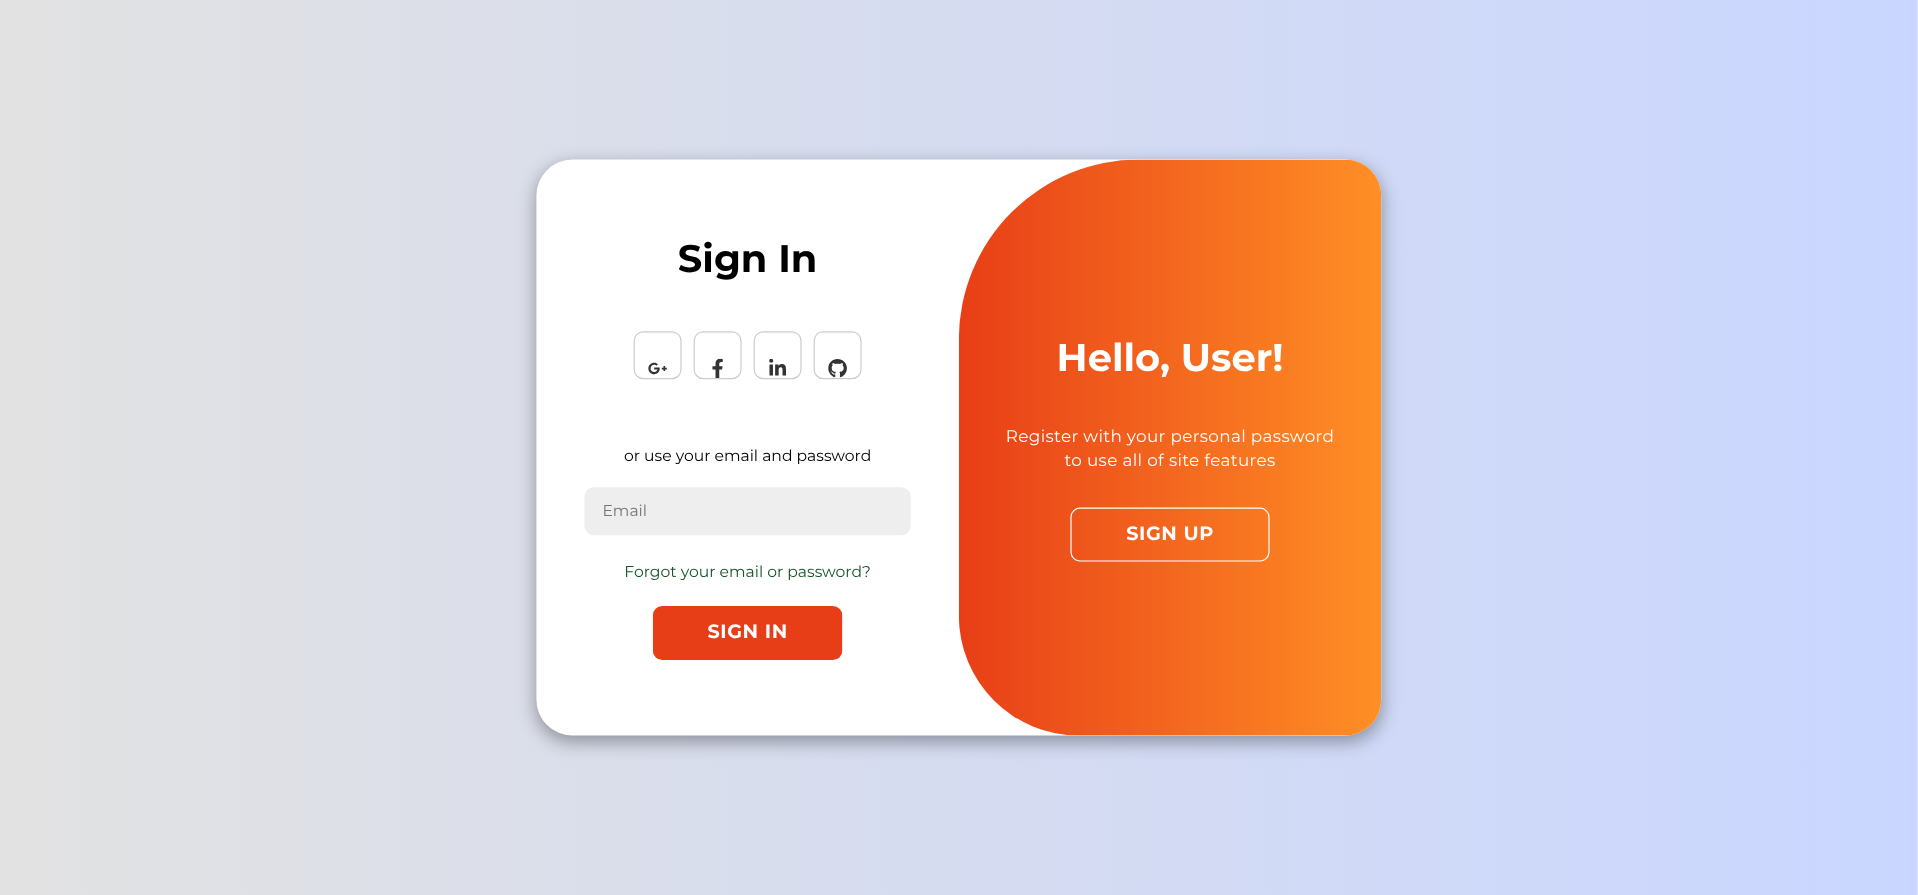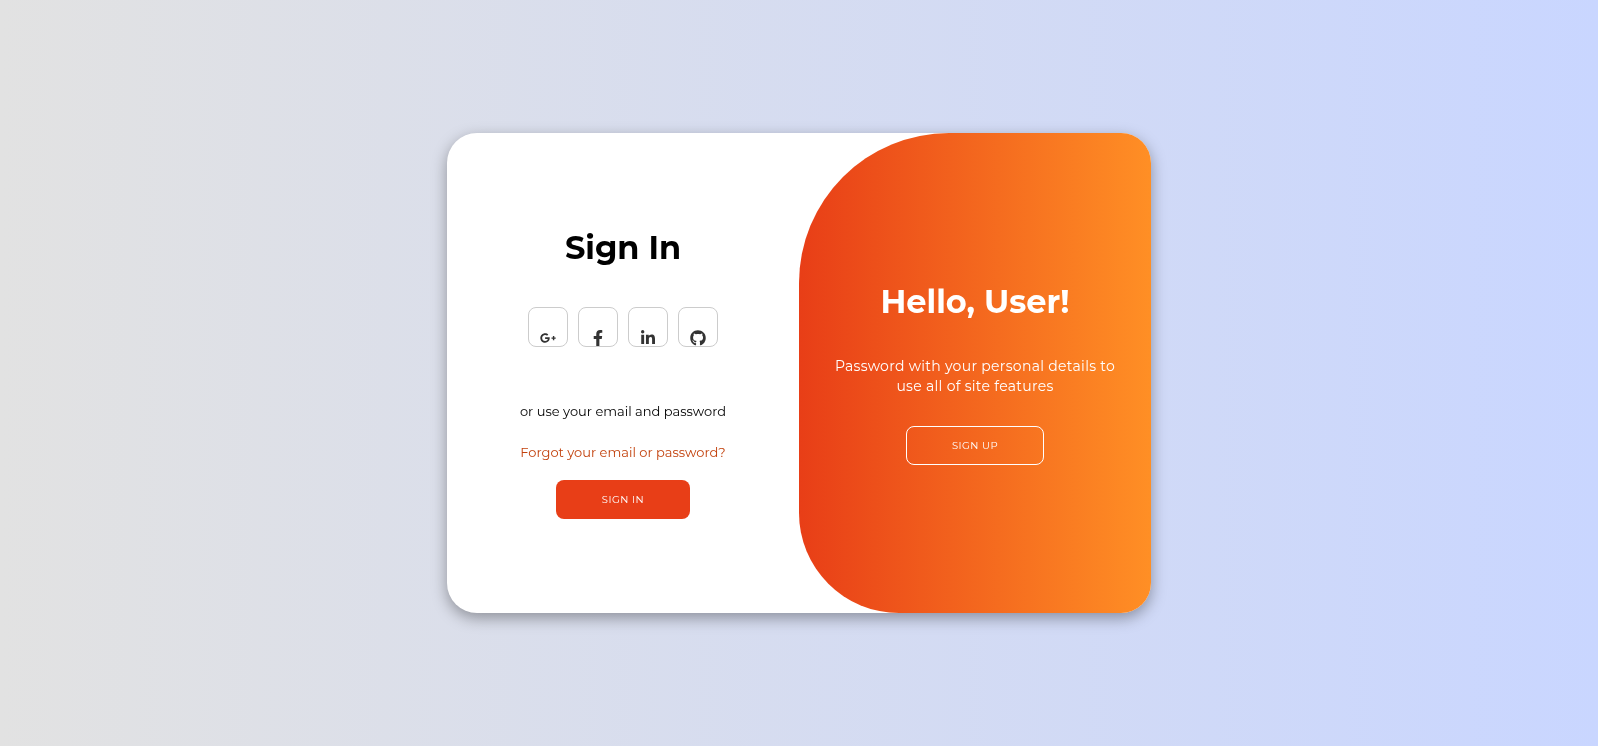--- a/index.html
+++ b/index.html
@@ -80,34 +80,34 @@
       border: none;
       padding: 12px 15px;
       font-size: 13px;
       border-radius: 8px;
       width: 100%;
       outline: none;
       margin: 8px 0;
     }
 
     .form-container a.forgot {
-      color: #c2410c;
+      color: #14532d;
       font-size: 13px;
       text-decoration: none;
       margin: 15px 0 10px;
     }
 
     button {
       background: #e83e17;
       color: #fff;
-      font-size: 10px;
+      font-size: 16px;
       padding: 12px 45px;
       border: 1px solid transparent;
       border-radius: 8px;
-      font-weight: 400;
+      font-weight: 700;
       letter-spacing: 0.5px;
       text-transform: uppercase;
       margin-top: 10px;
       cursor: pointer;
     }
 
     .toggle-container {
       position: absolute;
       top: 0;
       left: 50%;
@@ -179,23 +179,24 @@
       </a>
       <a href="#">
         <span>
           <svg viewBox="0 0 496 512">
               <path d="M165.9 397.4c0 2-2.3 3.6-5.2 3.6-3.3.3-5.6-1.3-5.6-3.6 0-2 2.3-3.6 5.2-3.6 3-.3 5.6 1.3 5.6 3.6zm-31.1-4.5c-.7 2 1.3 4.3 4.3 4.9 2.6 1 5.6 0 6.2-2s-1.3-4.3-4.3-5.2c-2.6-.7-5.5.3-6.2 2.3zm44.2-1.7c-2.9.7-4.9 2.6-4.6 4.9.3 2 2.9 3.3 5.9 2.6 2.9-.7 4.9-2.6 4.6-4.6-.3-1.9-3-3.2-5.9-2.9zM244.8 8C106.1 8 0 113.3 0 252c0 110.9 69.8 205.8 169.5 239.2 12.8 2.3 17.3-5.6 17.3-12.1 0-6.2-.3-40.4-.3-61.4 0 0-70 15-84.7-29.8 0 0-11.4-29.1-27.8-36.6 0 0-22.9-15.7 1.6-15.4 0 0 24.9 2 38.6 25.8 21.9 38.6 58.6 27.5 72.9 20.9 2.3-16 8.8-27.1 16-33.7-55.9-6.2-112.3-14.3-112.3-110.5 0-27.5 7.6-41.3 23.6-58.9-2.6-6.5-11.1-33.3 2.6-67.9 20.9-6.5 69 27 69 27 20-5.6 41.5-8.5 62.8-8.5s42.8 2.9 62.8 8.5c0 0 48.1-33.6 69-27 13.7 34.7 5.2 61.4 2.6 67.9 16 17.7 25.8 31.5 25.8 58.9 0 96.5-58.9 104.2-114.8 110.5 9.2 7.9 17 22.9 17 46.4 0 33.7-.3 75.4-.3 83.6 0 6.5 4.6 14.4 17.3 12.1C428.2 457.8 496 362.9 496 252 496 113.3 383.5 8 244.8 8z"></path>
             </svg>
         </span>
       </a>
     </div>
     <span>or use your email and password</span>
+    <input type="email" placeholder="Email" style="">
     <a href="#" class="forgot">Forgot your email or password?</a>
     <button>Sign In</button>
   </div>
   <div class="toggle-container">
     <div class="toggle">
       <h1>Hello, User!</h1>
-      <p>Password with your personal details to use all of site features</p>
+      <p>Register with your personal password to use all of site features</p>
       <button class="hidden">Sign Up</button>
     </div>
   </div>
 </div>
 
 </body></html>

